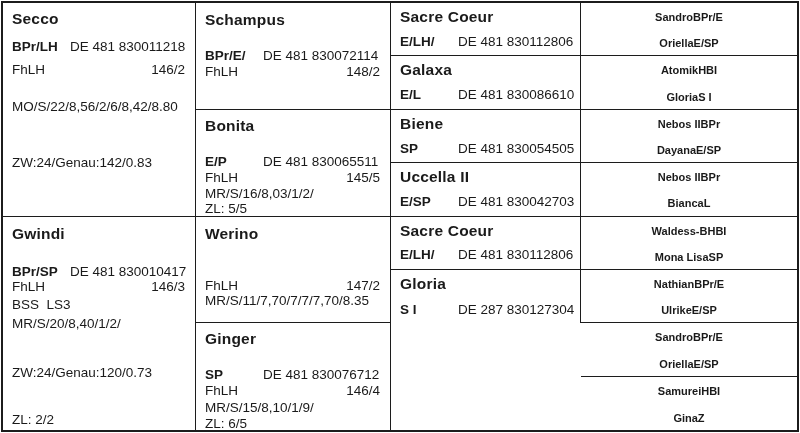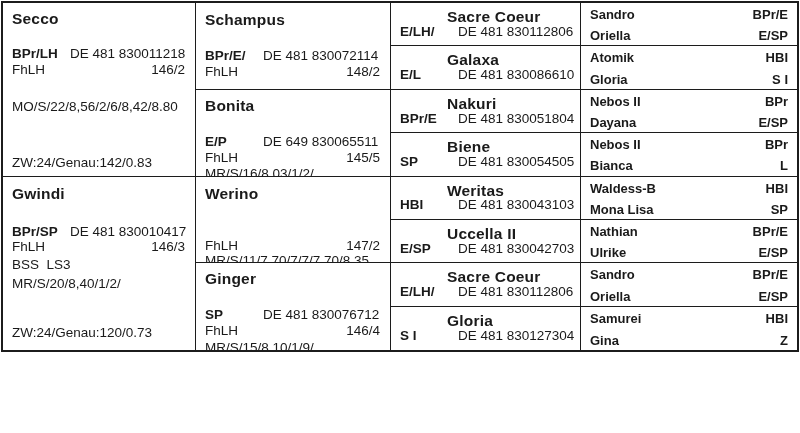--- a/index.html
+++ b/index.html
@@ -6,21 +6,21 @@
   html, body {
     margin: 0; padding: 0;
     width: 800px; height: 433px;
     background: #ffffff;
     font-family: "Liberation Sans", sans-serif;
     color: #1a1a1a;
     overflow: hidden;
   }
   .pedigree {
     position: absolute; top: 1px; left: 1px;
-    width: 798px; height: 351px;
+    width: 798px; height: 431px;
     border: 2px solid #1c1c1c;
     display: grid;
     grid-template-columns: 193px 195px 190px 216px;
     background: #ffffff;
   }
   .col { display: grid; }
   .col-g1 { grid-template-rows: repeat(2, 1fr); }
   .col-g2 { grid-template-rows: repeat(4, 1fr); }
   .col-g3 { grid-template-rows: repeat(8, 1fr); }
   .col-g4 { grid-template-rows: repeat(8, 1fr); }
@@ -36,41 +36,41 @@
   .ln {
     position: absolute; left: 9px; right: 8px;
     font-size: 13.5px; line-height: 1.15;
     white-space: pre;
   }
   .title { font-weight: bold; font-size: 15.5px; letter-spacing: 0.2px; }
   .rating-inline { display: inline-block; min-width: 58px; font-weight: bold; }
   .score { position: absolute; right: 2px; top: 0; }
 
   
-  .g3-title { top: 5px; margin-left: 47px; }
+  .g3-title { top: 5px; }
   .g3-id { bottom: 6px; }
 
   
   .g4rows { position: absolute; inset: 0; display: grid; grid-template-rows: 1fr 1fr; }
   .g4row {
-    display: flex; align-items: center; justify-content: space-between;
+    display: flex; align-items: center; justify-content: center;
     padding: 2px 9px 0 9px;
-    font-size: 13px; font-weight: bold;
+    font-size: 11px; font-weight: bold;
   }
 </style>
 </head>
 <body>
 
 <div class="pedigree">
 
   <div class="col col-g1">
 
     <section class="cell">
       <div class="ln title" style="top:7px">Secco</div>
-      <div class="ln" style="top:43px"><span class="rating-inline">BPr/LH</span><span>DE 481 830011218</span></div>
+      <div class="ln" style="top:36px"><span class="rating-inline">BPr/LH</span><span>DE 481 830011218</span></div>
       <div class="ln" style="top:59px"><span>FhLH</span><span class="score">146/2</span></div>
       <div class="ln" style="top:96px">MO/S/22/8,56/2/6/8,42/8.80</div>
       <div class="ln" style="top:152px">ZW:24/Genau:142/0.83</div>
     </section>
 
     <section class="cell">
       <div class="ln title" style="top:8px">Gwindi</div>
       <div class="ln" style="top:47px"><span class="rating-inline">BPr/SP</span><span>DE 481 830010417</span></div>
       <div class="ln" style="top:62px"><span>FhLH</span><span class="score">146/3</span></div>
       <div class="ln" style="top:80px">BSS  LS3</div>
@@ -84,21 +84,21 @@
   <div class="col col-g2">
 
     <section class="cell">
       <div class="ln title" style="top:8px">Schampus</div>
       <div class="ln" style="top:45px"><span class="rating-inline">BPr/E/</span><span>DE 481 830072114</span></div>
       <div class="ln" style="top:61px"><span>FhLH</span><span class="score">148/2</span></div>
     </section>
 
     <section class="cell">
       <div class="ln title" style="top:7px">Bonita</div>
-      <div class="ln" style="top:44px"><span class="rating-inline">E/P</span><span>DE 649 830065511</span></div>
+      <div class="ln" style="top:44px"><span class="rating-inline">E/P</span><span>DE 481 830065511</span></div>
       <div class="ln" style="top:60px"><span>FhLH</span><span class="score">145/5</span></div>
       <div class="ln" style="top:76px">MR/S/16/8,03/1/2/</div>
       <div class="ln" style="top:91px">ZL: 5/5</div>
     </section>
 
     <section class="cell">
       <div class="ln title" style="top:8px">Werino</div>
       <div class="ln" style="top:61px"><span>FhLH</span><span class="score">147/2</span></div>
       <div class="ln" style="top:76px">MR/S/11/7,70/7/7/7,70/8.35</div>
     </section>
@@ -118,48 +118,40 @@
     <section class="cell">
       <div class="ln title g3-title">Sacre Coeur</div>
       <div class="ln g3-id"><span class="rating-inline">E/LH/</span><span>DE 481 830112806</span></div>
     </section>
 
     <section class="cell">
       <div class="ln title g3-title">Galaxa</div>
       <div class="ln g3-id"><span class="rating-inline">E/L</span><span>DE 481 830086610</span></div>
     </section>
 
-    <section class="cell">
-      <div class="ln title g3-title">Nakuri</div>
-      <div class="ln g3-id"><span class="rating-inline">BPr/E</span><span>DE 481 830051804</span></div>
-    </section>
 
     <section class="cell">
       <div class="ln title g3-title">Biene</div>
       <div class="ln g3-id"><span class="rating-inline">SP</span><span>DE 481 830054505</span></div>
     </section>
 
-    <section class="cell">
-      <div class="ln title g3-title">Weritas</div>
-      <div class="ln g3-id"><span class="rating-inline">HBI</span><span>DE 481 830043103</span></div>
-    </section>
 
     <section class="cell">
       <div class="ln title g3-title">Uccella II</div>
       <div class="ln g3-id"><span class="rating-inline">E/SP</span><span>DE 481 830042703</span></div>
     </section>
 
     <section class="cell">
       <div class="ln title g3-title">Sacre Coeur</div>
       <div class="ln g3-id"><span class="rating-inline">E/LH/</span><span>DE 481 830112806</span></div>
     </section>
 
     <section class="cell">
       <div class="ln title g3-title">Gloria</div>
-      <div class="ln g3-id"><span class="rating-inline">S I</span><span>DE 481 830127304</span></div>
+      <div class="ln g3-id"><span class="rating-inline">S I</span><span>DE 287 830127304</span></div>
     </section>
 
   </div>
 
   <div class="col col-g4">
 
     <section class="cell">
       <div class="g4rows">
         <div class="g4row">
             <span>Sandro</span>

